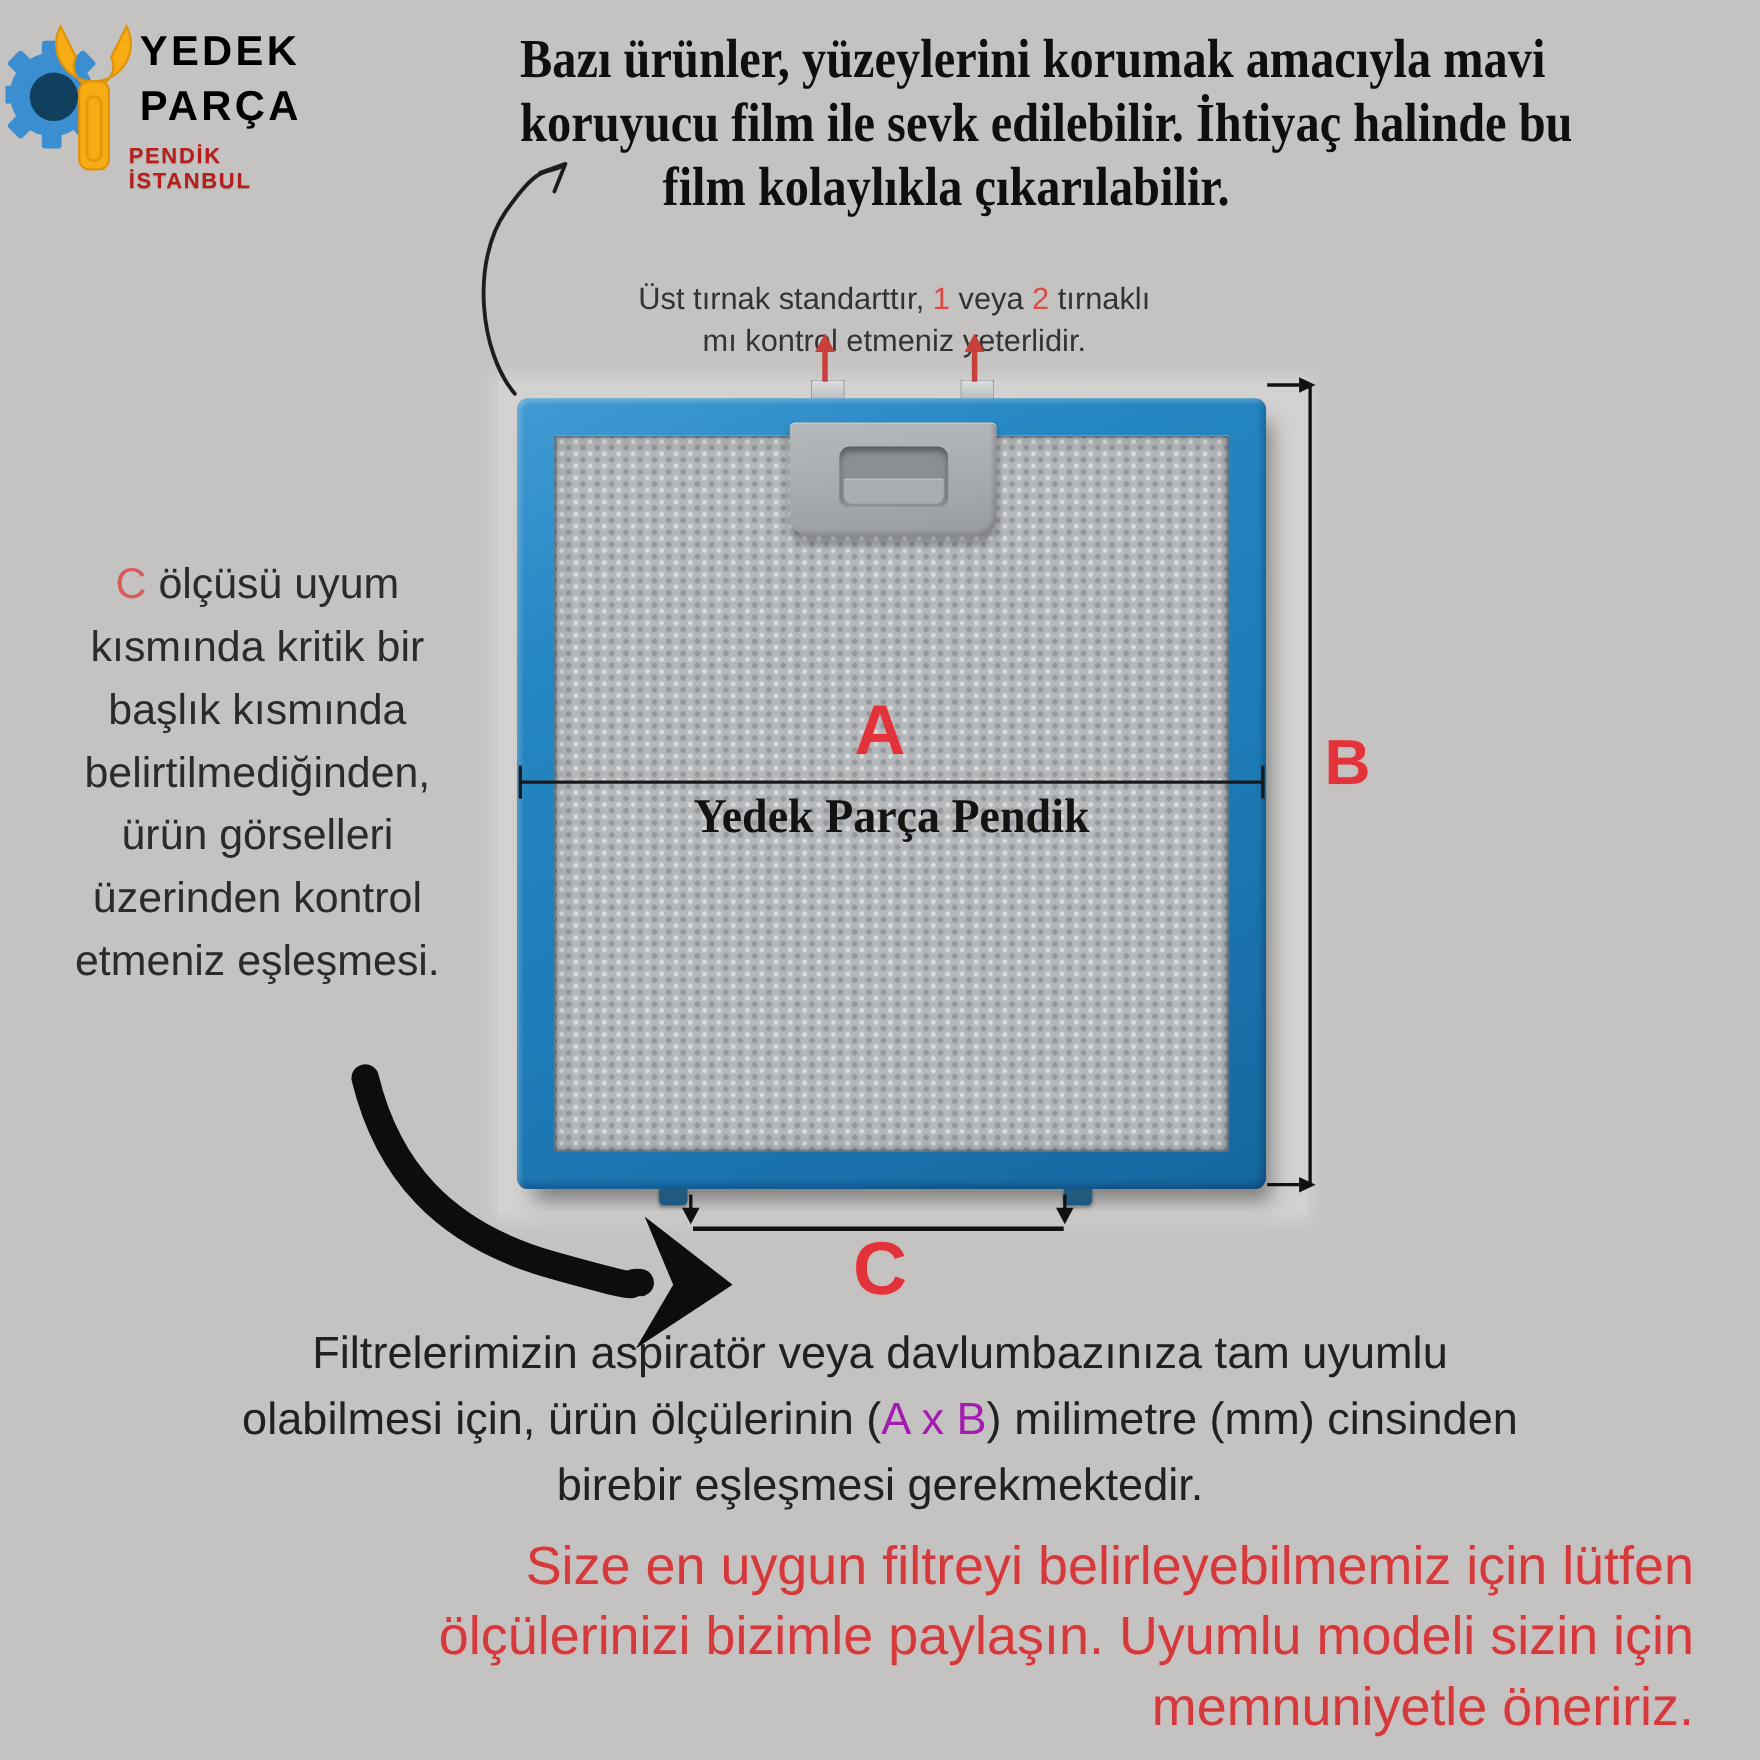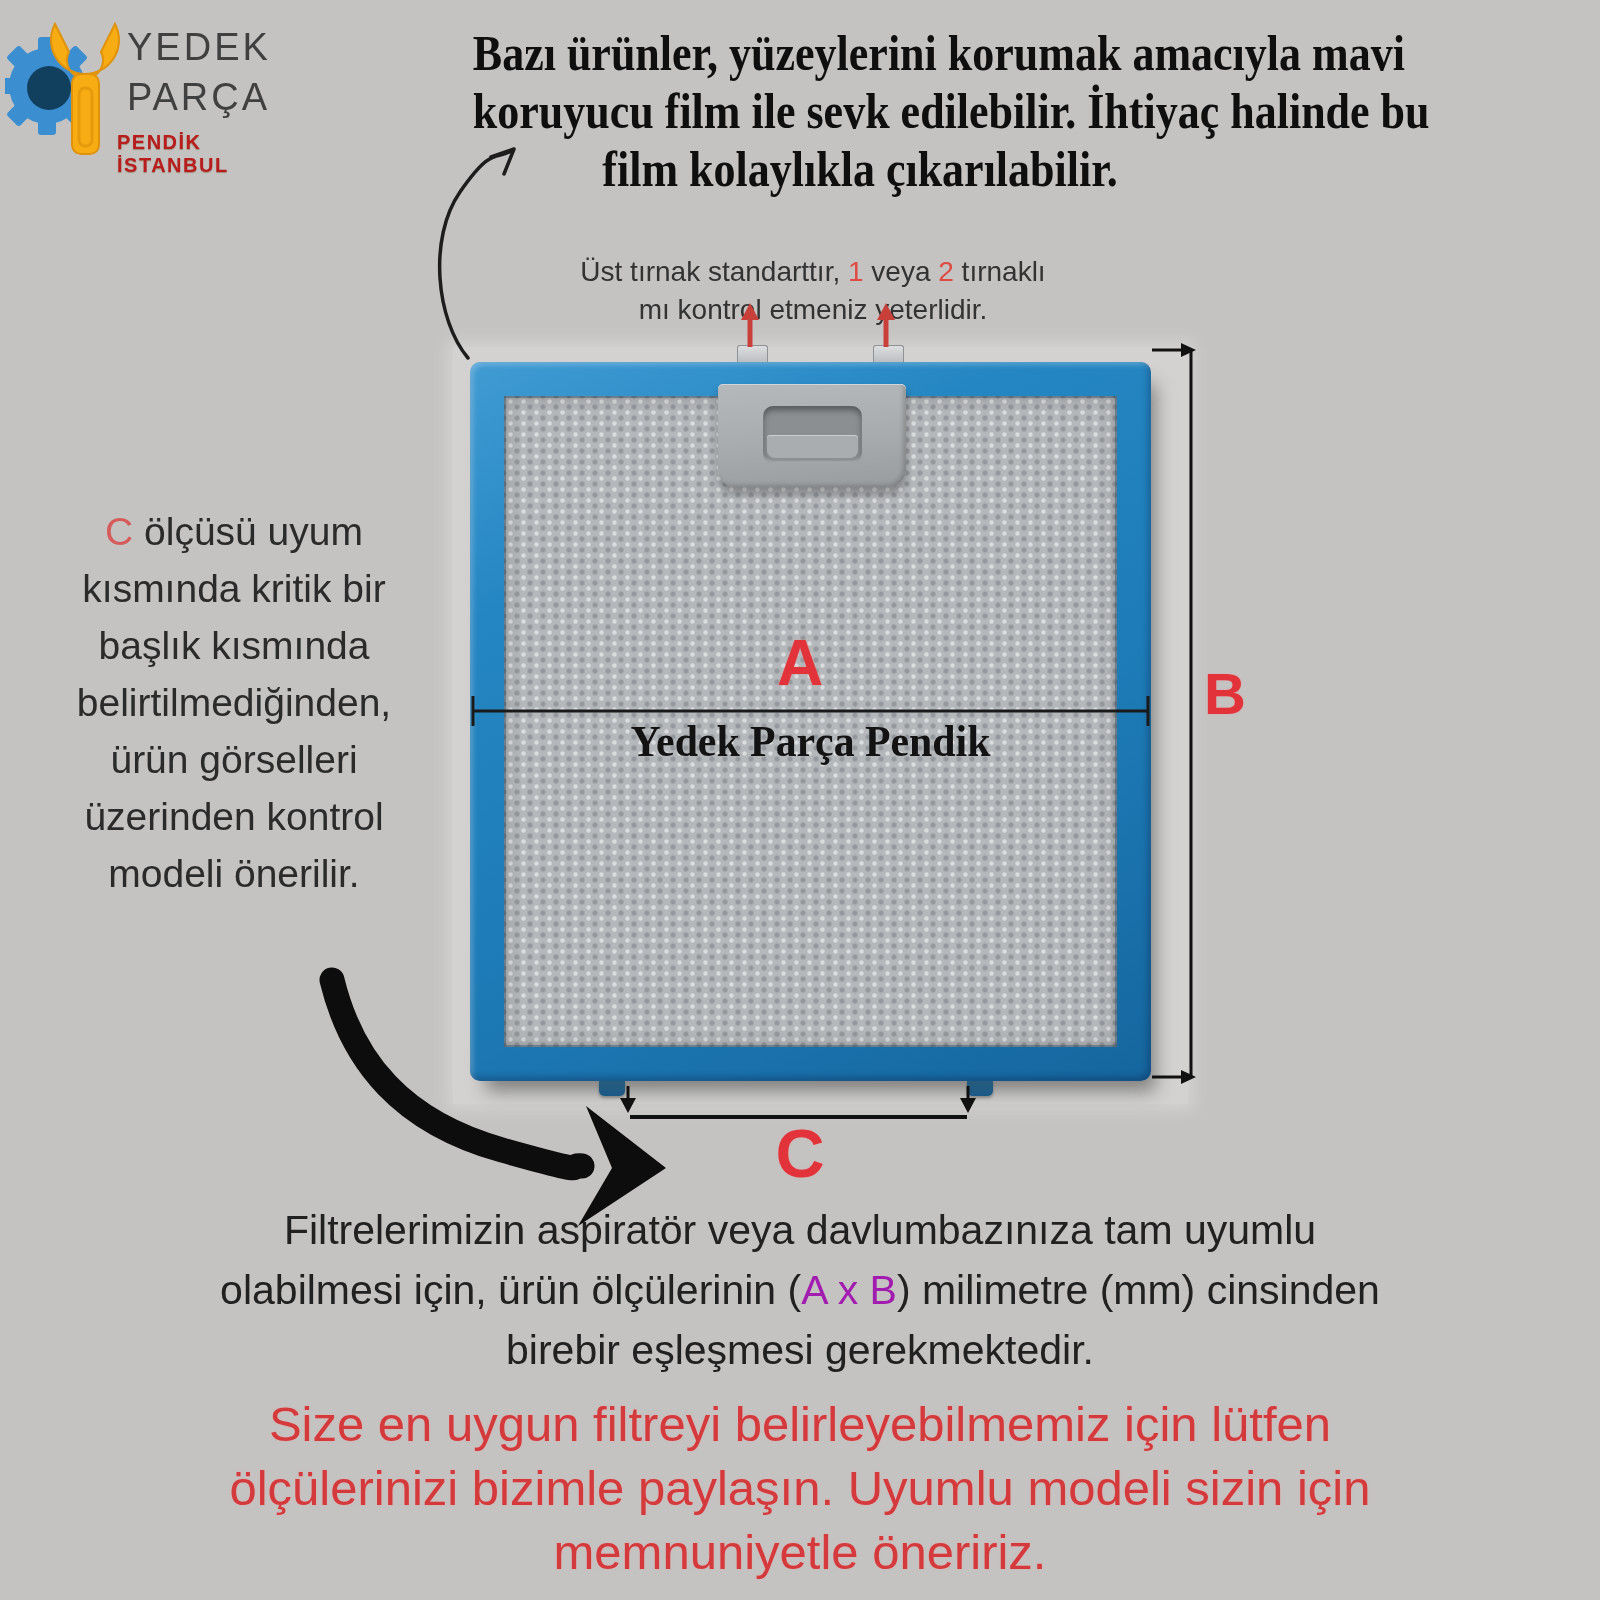--- a/index.html
+++ b/index.html
@@ -5,21 +5,21 @@
   html,body{margin:0;padding:0;background:#8a8a8a;}
   .canvas{
     position:relative;width:1600px;height:1600px;overflow:hidden;
     background:#c4c3c2;
     font-family:"Liberation Sans",sans-serif;
     color:#222;
   }
   
   .logo{position:absolute;left:5px;top:8px;width:300px;height:160px;}
   .logo-icon{position:absolute;left:0;top:0;width:115px;height:150px;}
-  .brand-line{position:absolute;left:122px;font-weight:400;color:#404040;letter-spacing:3px;font-size:38px;line-height:1;}
+  .brand-line{position:absolute;left:122px;font-weight:700;color:#000000;letter-spacing:3px;font-size:38px;line-height:1;}
   .brand-line.l1{top:20px;}
   .brand-line.l2{top:70px;}
   .brand-sub{position:absolute;left:112px;top:123px;font-size:20px;font-weight:700;letter-spacing:1.5px;color:#b91c1c;text-shadow:0 1px 1px rgba(95,60,0,.4);}
   
   .headline{position:absolute;left:420px;top:24px;width:880px;text-align:center;
     font-family:"Liberation Serif",serif;font-weight:700;font-size:50px;line-height:58px;color:#0f0f0f;}
   .headline .hl{transform:scaleX(.88);transform-origin:50% 50%;white-space:nowrap;}
   
   .tab-note{position:absolute;left:563px;top:253px;width:500px;text-align:center;font-size:28px;line-height:38px;color:#333;}
   .red-num{color:#df4a43;}
@@ -54,21 +54,21 @@
   
   .dim{position:absolute;font-weight:700;color:#e2333a;text-shadow:0 0 2px rgba(255,140,140,.45);}
   .dim-a{left:460px;top:626px;width:680px;text-align:center;font-size:64px;}
   .dim-b{left:1204px;top:660px;font-size:58px;}
   .dim-c{left:460px;top:1114px;width:680px;text-align:center;font-size:68px;}
   
   .left-note{position:absolute;left:8px;top:503px;width:452px;text-align:center;font-size:39px;line-height:57px;color:#2b2b2b;}
   .left-note .c-red{color:#d65c5c;}
   .fit-note{position:absolute;left:90px;top:1200px;width:1420px;text-align:center;font-size:41px;line-height:60px;color:#212121;}
   .fit-note .axb{color:#a21caf;}
-  .cta-note{position:absolute;left:60px;top:1392px;width:1480px;text-align:center;font-size:49px;line-height:64px;
+  .cta-note{position:absolute;left:60px;top:1392px;width:1480px;text-align:right;font-size:49px;line-height:64px;
     color:#d4393c;text-shadow:0 0 2px rgba(255,160,160,.55);}
   
   .overlay{position:absolute;left:0;top:0;width:1600px;height:1600px;pointer-events:none;}
 </style>
 </head>
 <body>
 
 <div class="canvas">
 
   <div class="logo">
@@ -129,21 +129,21 @@
   <div class="dim dim-b">B</div>
   <div class="dim dim-c">C</div>
 
   <div class="left-note">
     <div><span class="c-red">C</span><span> ölçüsü uyum</span></div>
     <div>kısmında kritik bir</div>
     <div>başlık kısmında</div>
     <div>belirtilmediğinden,</div>
     <div>ürün görselleri</div>
     <div>üzerinden kontrol</div>
-    <div>modeli önerilir.</div>
+    <div>etmeniz eşleşmesi.</div>
   </div>
 
   <div class="fit-note">
     <div>Filtrelerimizin aspiratör veya davlumbazınıza tam uyumlu</div>
     <div><span>olabilmesi için, ürün ölçülerinin (</span><span class="axb">A x B</span><span>) milimetre (mm) cinsinden</span></div>
     <div>birebir eşleşmesi gerekmektedir.</div>
   </div>
 
   <div class="cta-note">
     <div>Size en uygun filtreyi belirleyebilmemiz için lütfen</div>

